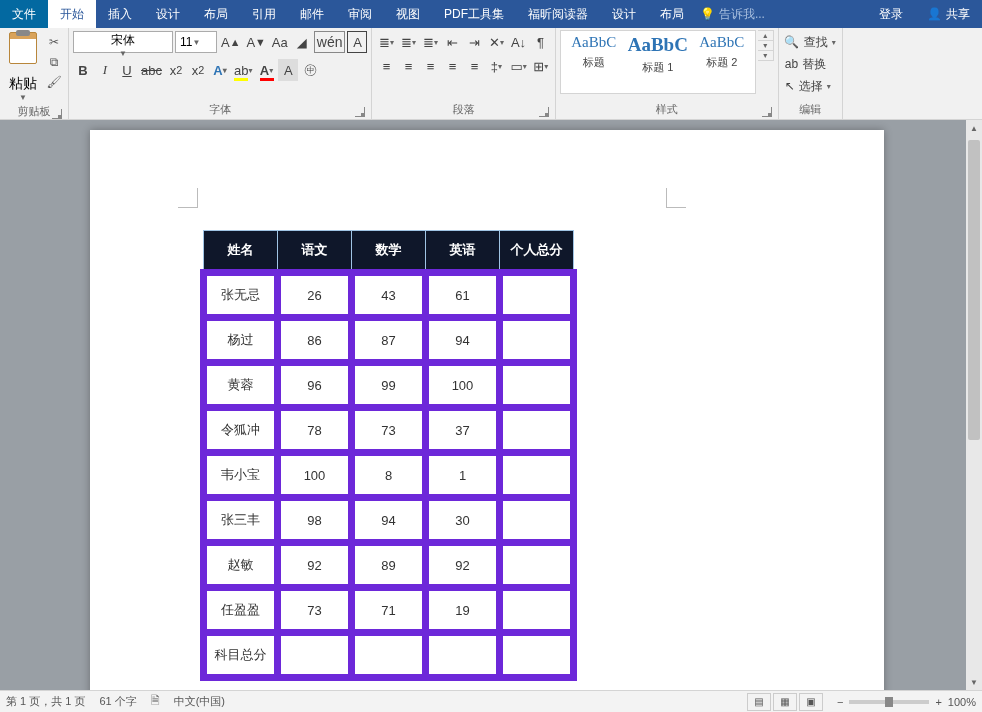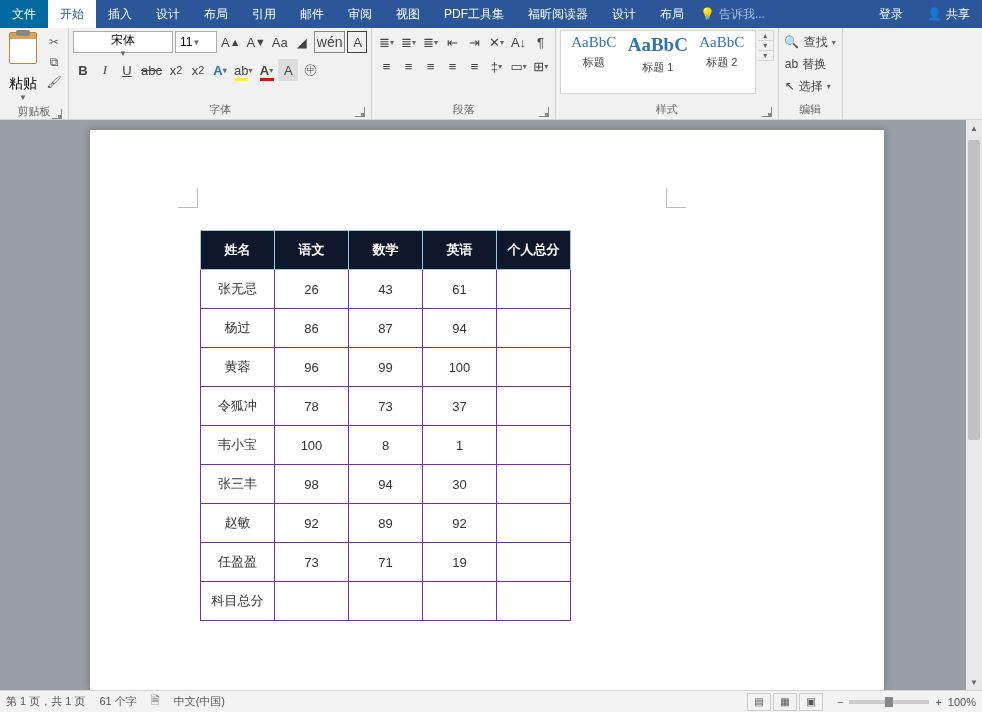--- a/index.html
+++ b/index.html
@@ -64,21 +64,21 @@
 .doc-area { flex: 1; background: #999fa5; overflow: auto; position: relative; }
 .doc-scroll { display: flex; justify-content: flex-start; padding: 10px 0 0 90px; }
 .page { background: #fff; width: 794px; min-height: 560px; box-shadow: 0 0 8px rgba(0,0,0,.3); position: relative; padding: 100px 110px 40px 110px; }
 .margin-mark { position: absolute; width: 20px; height: 20px; }
 .mm-tl { top: 78px; left: 108px; border-left: 1px solid #bbb; border-top: 1px solid #bbb; transform: translate(-100%,-100%) rotate(180deg); }
 .mm-tr { top: 78px; right: 218px; border-right: 1px solid #bbb; border-top: 1px solid #bbb; transform: translate(100%,-100%) rotate(180deg); }
 
 
 .doc-table { border-collapse: collapse; font-size: 13px; color: #333; }
 .doc-table th { background: #0f172a; color: #fff; font-weight: bold; border: 1px solid #a0c4e4; padding: 10px 0; width: 74px; text-align: center; }
-.doc-table td { border: 1px solid #6d28d9; padding: 10px 0; width: 74px; text-align: center; }
+.doc-table td { border: 7px solid #6d28d9; padding: 10px 0; width: 74px; text-align: center; }
 
 
 .vscroll { position: absolute; right: 0; top: 0; bottom: 0; width: 16px; background: #e8e8e8; }
 .vscroll .thumb { position: absolute; left: 2px; right: 2px; top: 20px; height: 300px; background: #c1c1c1; border-radius: 2px; }
 .vscroll .arr { position: absolute; left: 0; right: 0; height: 16px; display: flex; align-items: center; justify-content: center; font-size: 8px; color: #666; }
 .vscroll .arr.up { top: 0; }
 .vscroll .arr.down { bottom: 0; }
 
 
 .statusbar { height: 22px; background: #f3f3f3; border-top: 1px solid #d4d4d4; display: flex; align-items: center; font-size: 11px; color: #555; padding: 0 6px; gap: 14px; }

